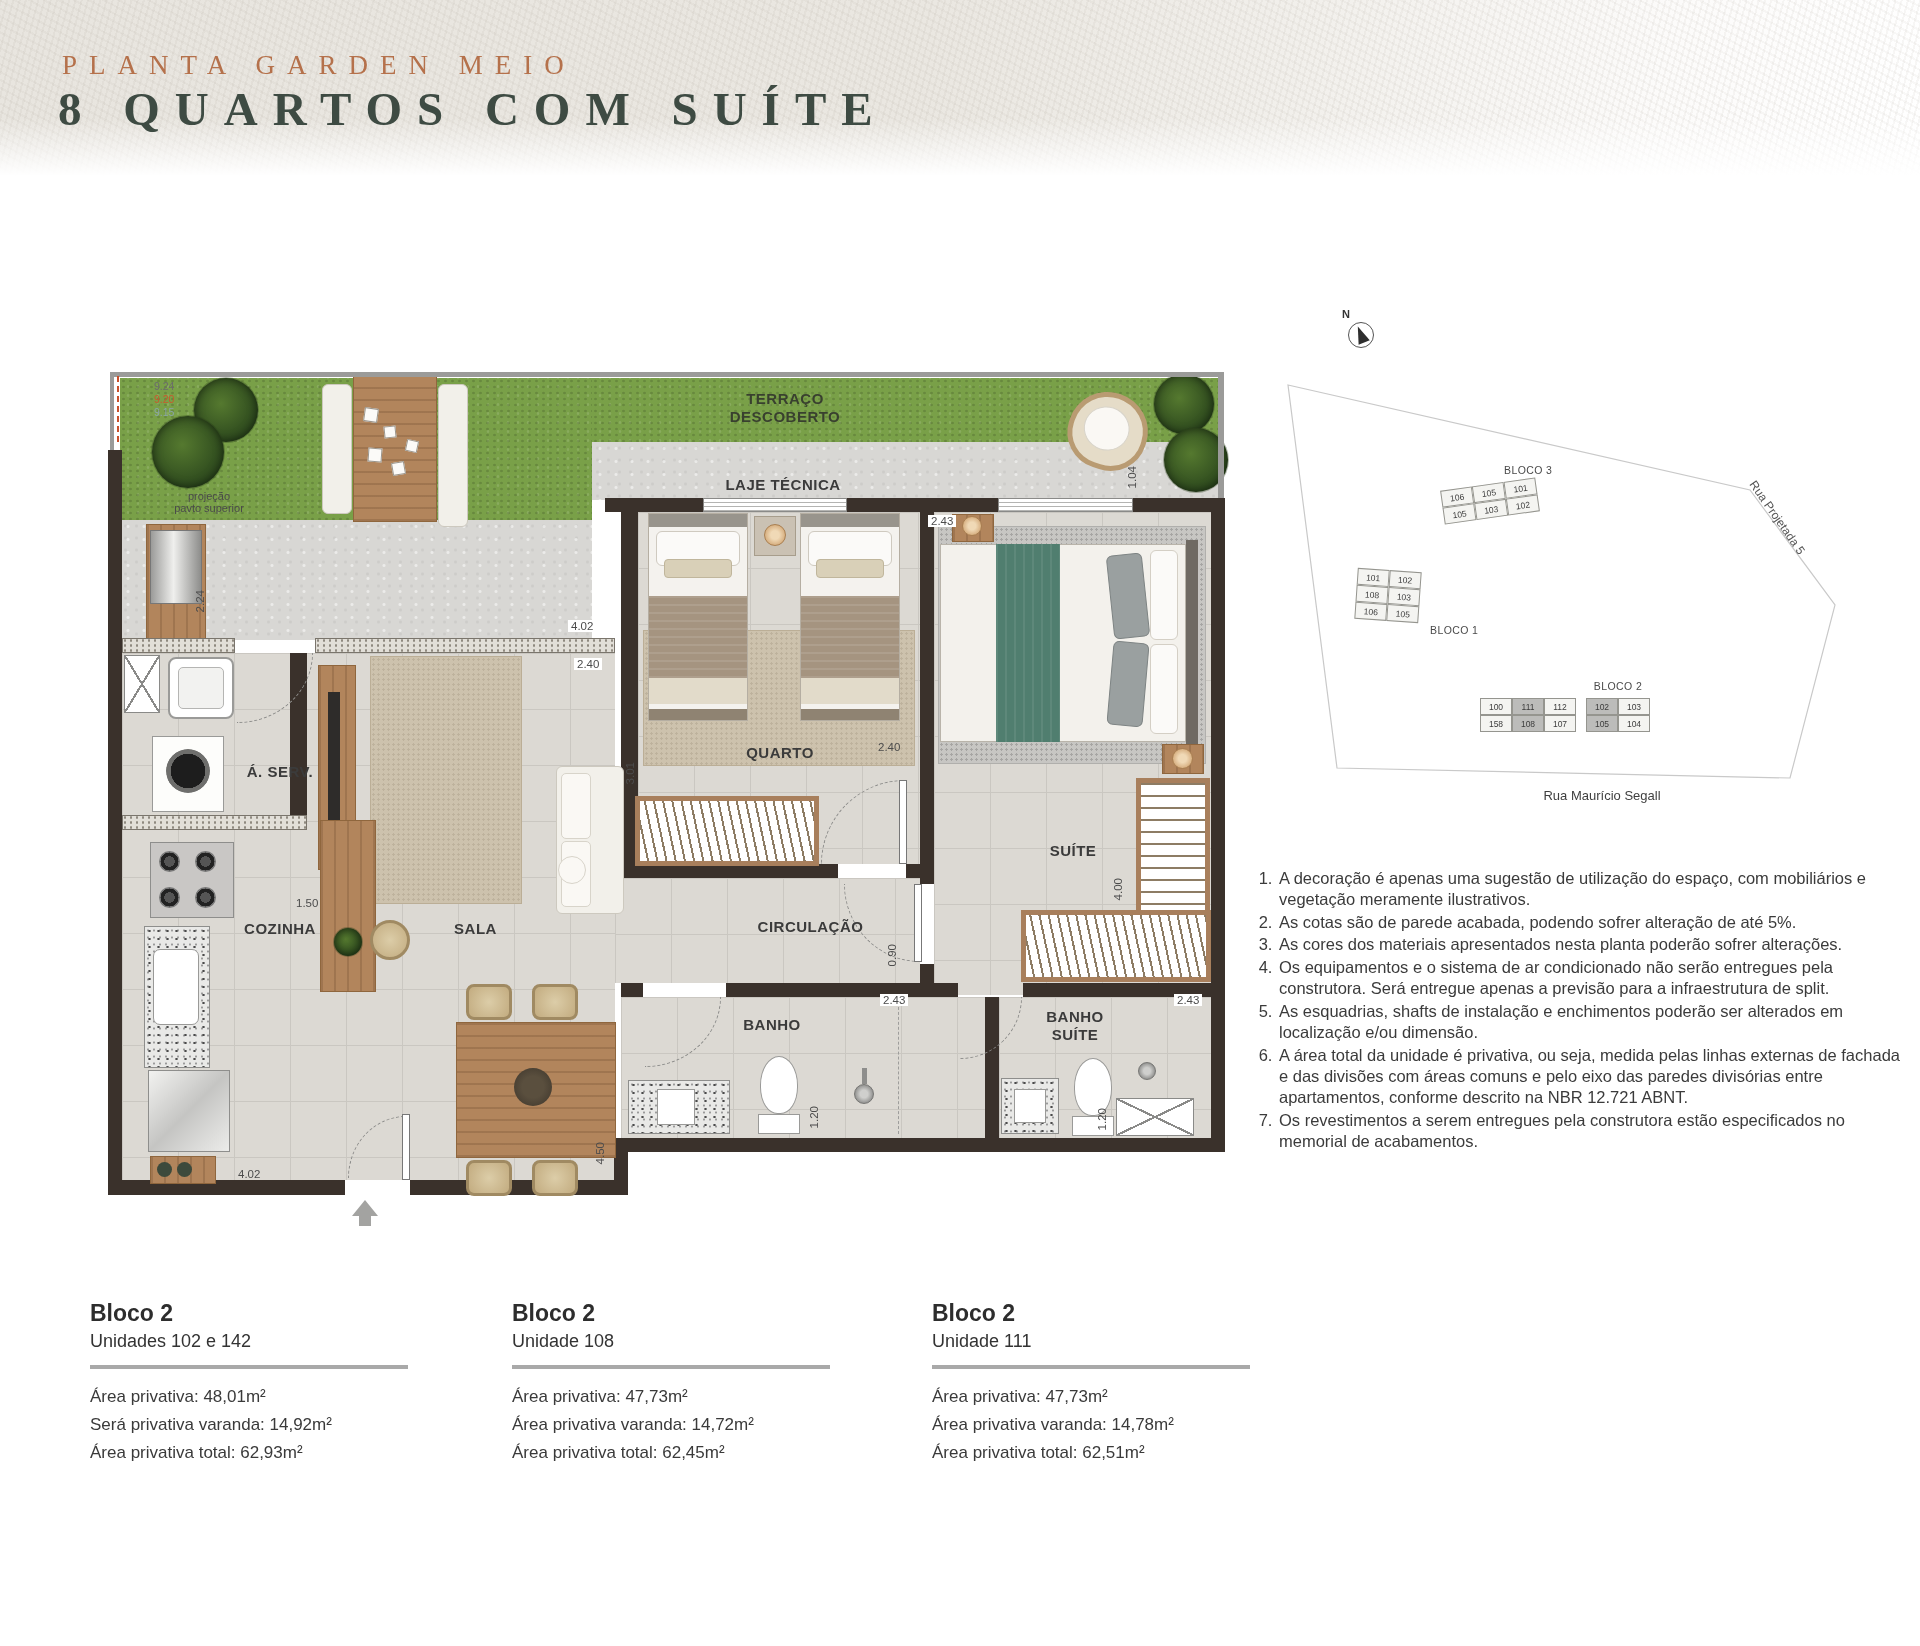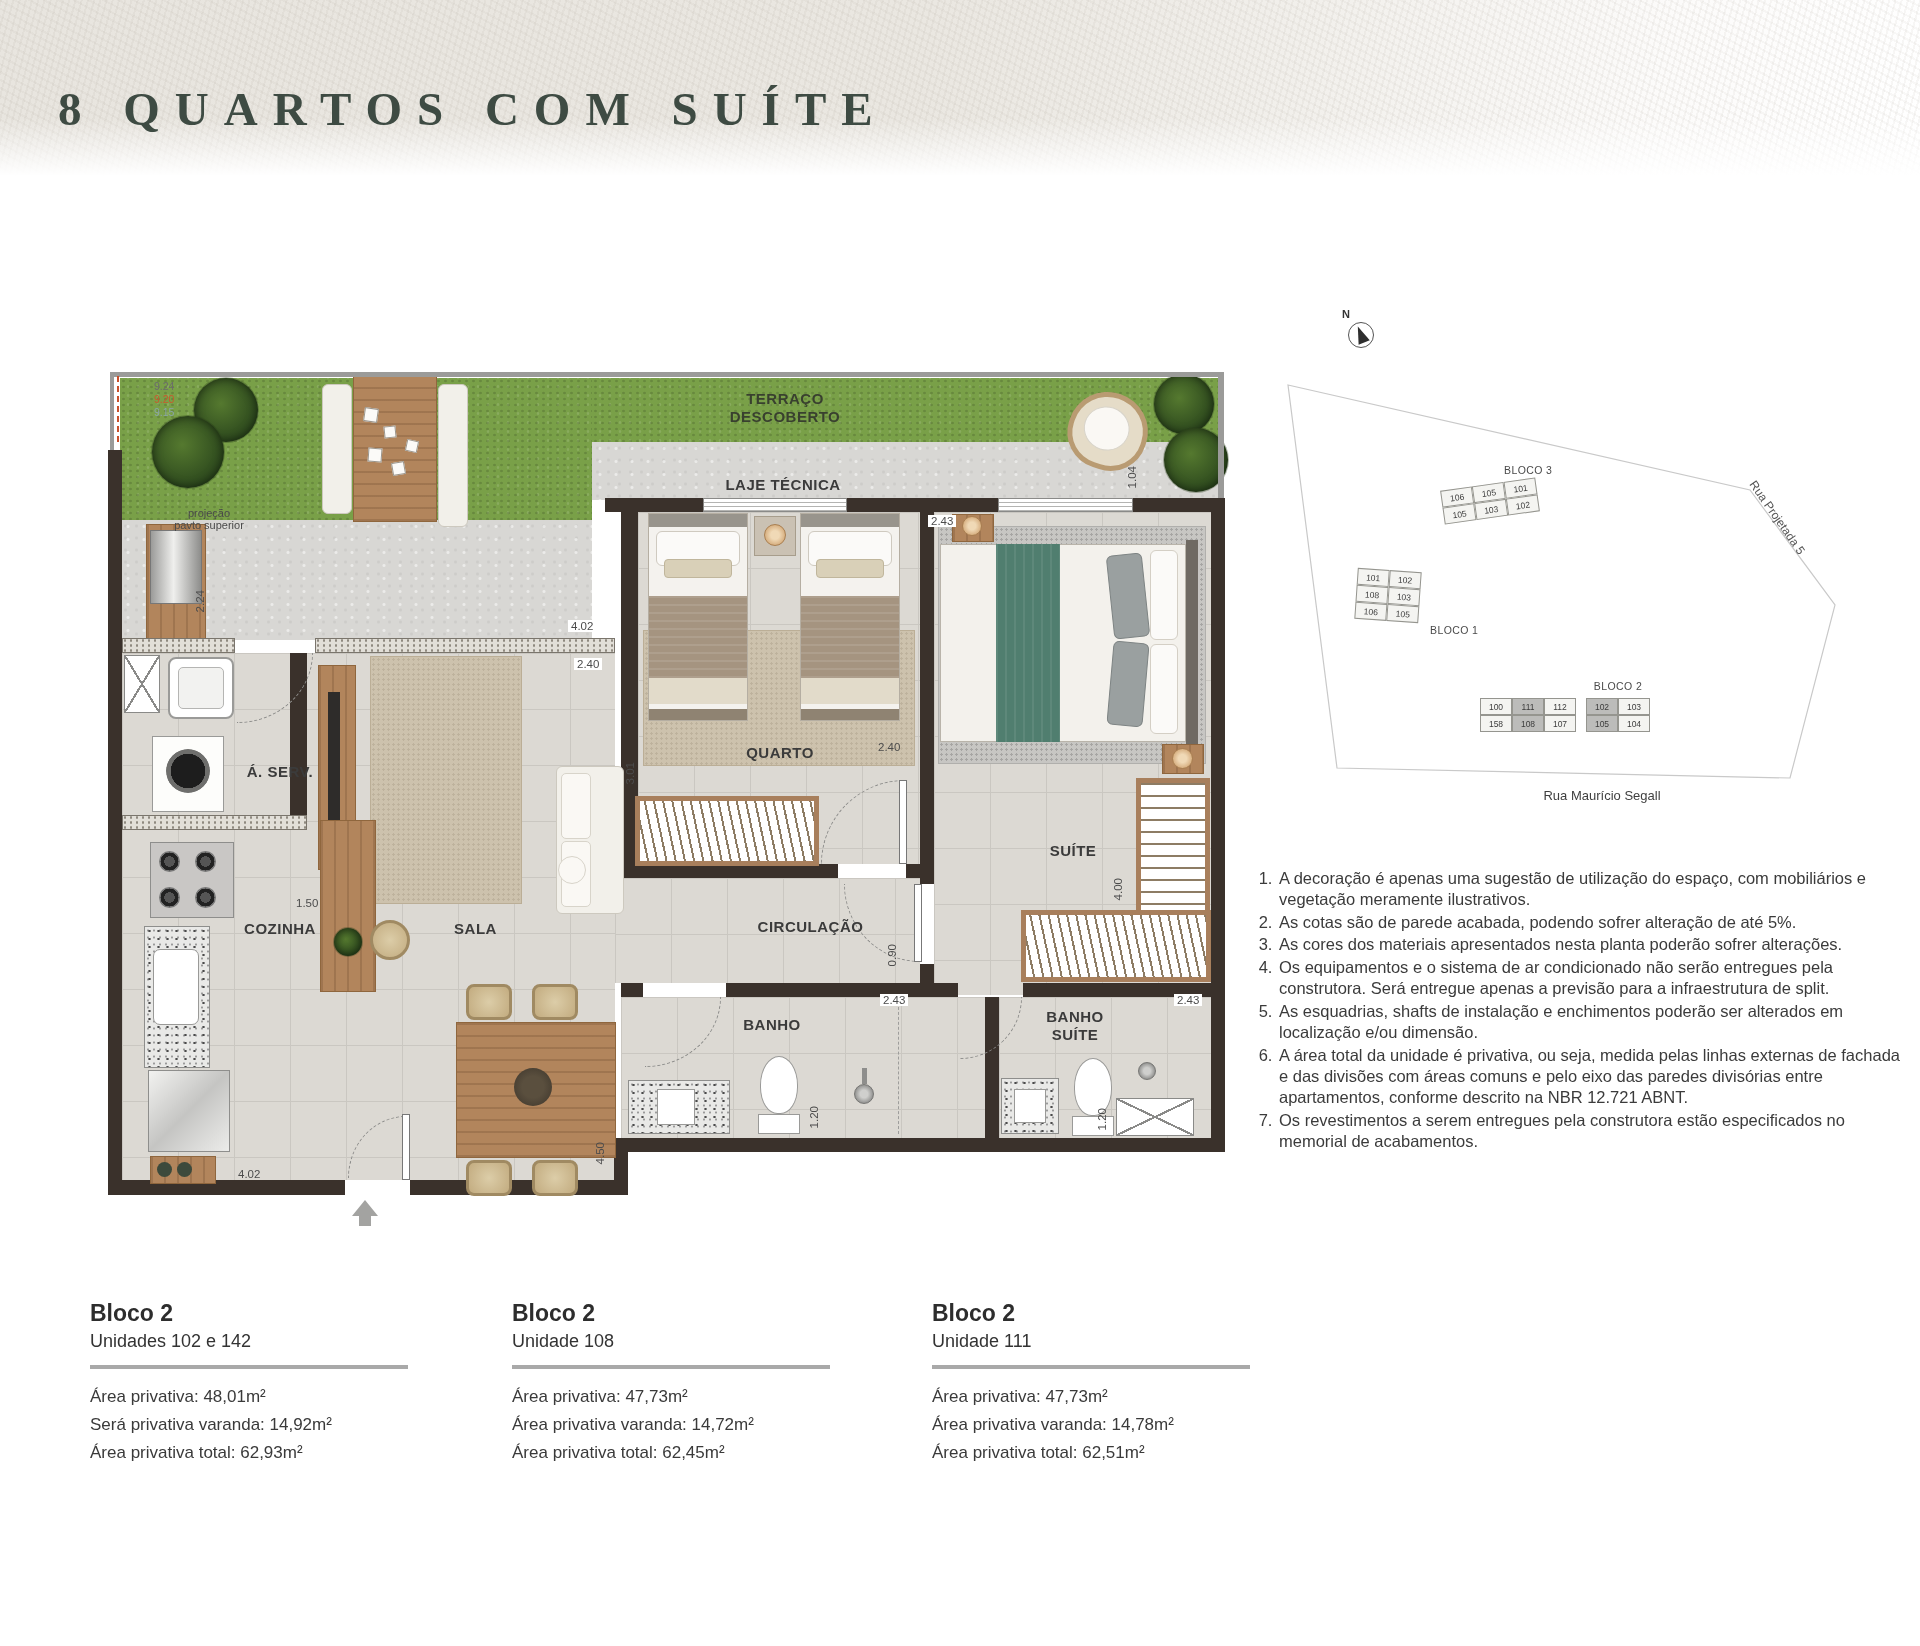--- a/index.html
+++ b/index.html
@@ -90,20 +90,21 @@
   .unit-col .rule{height:4px;background:#a9a9a9;width:318px;margin:13px 0 18px 0;}
   .unit-col p{margin:0 0 8px 0;font-size:17px;color:#3a3a3a;}
 </style>
 </head>
 <body>
 
 <div id="page">
 
   <div class="header"></div>
   <div class="header-fade"></div>
+  <div class="kicker">PLANTA GARDEN MEIO</div>
   <div class="title">8 QUARTOS COM SUÍTE</div>
 
   <div id="plan">
 
     <div class="abs grass" style="left:12px;top:78px;width:472px;height:142px"></div>
     <div class="abs grass" style="left:484px;top:78px;width:631px;height:64px"></div>
     <div class="abs concrete" style="left:12px;top:220px;width:472px;height:120px"></div>
     <div class="abs concrete" style="left:484px;top:142px;width:631px;height:58px"></div>
 
     <div class="abs floor" style="left:14px;top:353px;width:493px;height:527px"></div>
@@ -271,21 +272,21 @@
     <div class="rlabel" style="left:595px;top:176px;width:160px">LAJE TÉCNICA</div>
     <div class="rlabel" style="left:602px;top:444px;width:140px">QUARTO</div>
     <div class="rlabel" style="left:900px;top:542px;width:130px">SUÍTE</div>
     <div class="rlabel" style="left:630px;top:618px;width:145px">CIRCULAÇÃO</div>
     <div class="rlabel" style="left:608px;top:716px;width:112px">BANHO</div>
     <div class="rlabel" style="left:912px;top:708px;width:110px">BANHO
 SUÍTE</div>
     <div class="rlabel" style="left:310px;top:620px;width:115px">SALA</div>
     <div class="rlabel" style="left:112px;top:620px;width:120px">COZINHA</div>
     <div class="rlabel" style="left:112px;top:463px;width:120px">Á. SERV.</div>
-    <div class="dim" style="left:36px;top:207px;width:130px;text-align:center;white-space:pre-line;font-size:11px;color:#4a4a4a">projeção
+    <div class="dim" style="left:36px;top:190px;width:130px;text-align:center;white-space:pre-line;font-size:11px;color:#4a4a4a">projeção
 pavto superior</div>
     <div class="dim" style="left:46px;top:80px;font-size:10.5px;color:#6b6b6b">9.24</div>
     <div class="dim" style="left:46px;top:93px;font-size:10.5px;color:#c85a2d">9.20</div>
     <div class="dim" style="left:46px;top:106px;font-size:10.5px;color:#8aa4a8">9.15</div>
 
     <div class="dim dimv" style="left:86px;top:290px">2.24</div>
     <div class="dim dimv" style="left:1018px;top:166px">1.04</div>
     <div class="dim boxed" style="left:460px;top:320px">4.02</div>
     <div class="dim boxed" style="left:466px;top:358px">2.40</div>
     <div class="dim" style="left:770px;top:441px">2.40</div>

